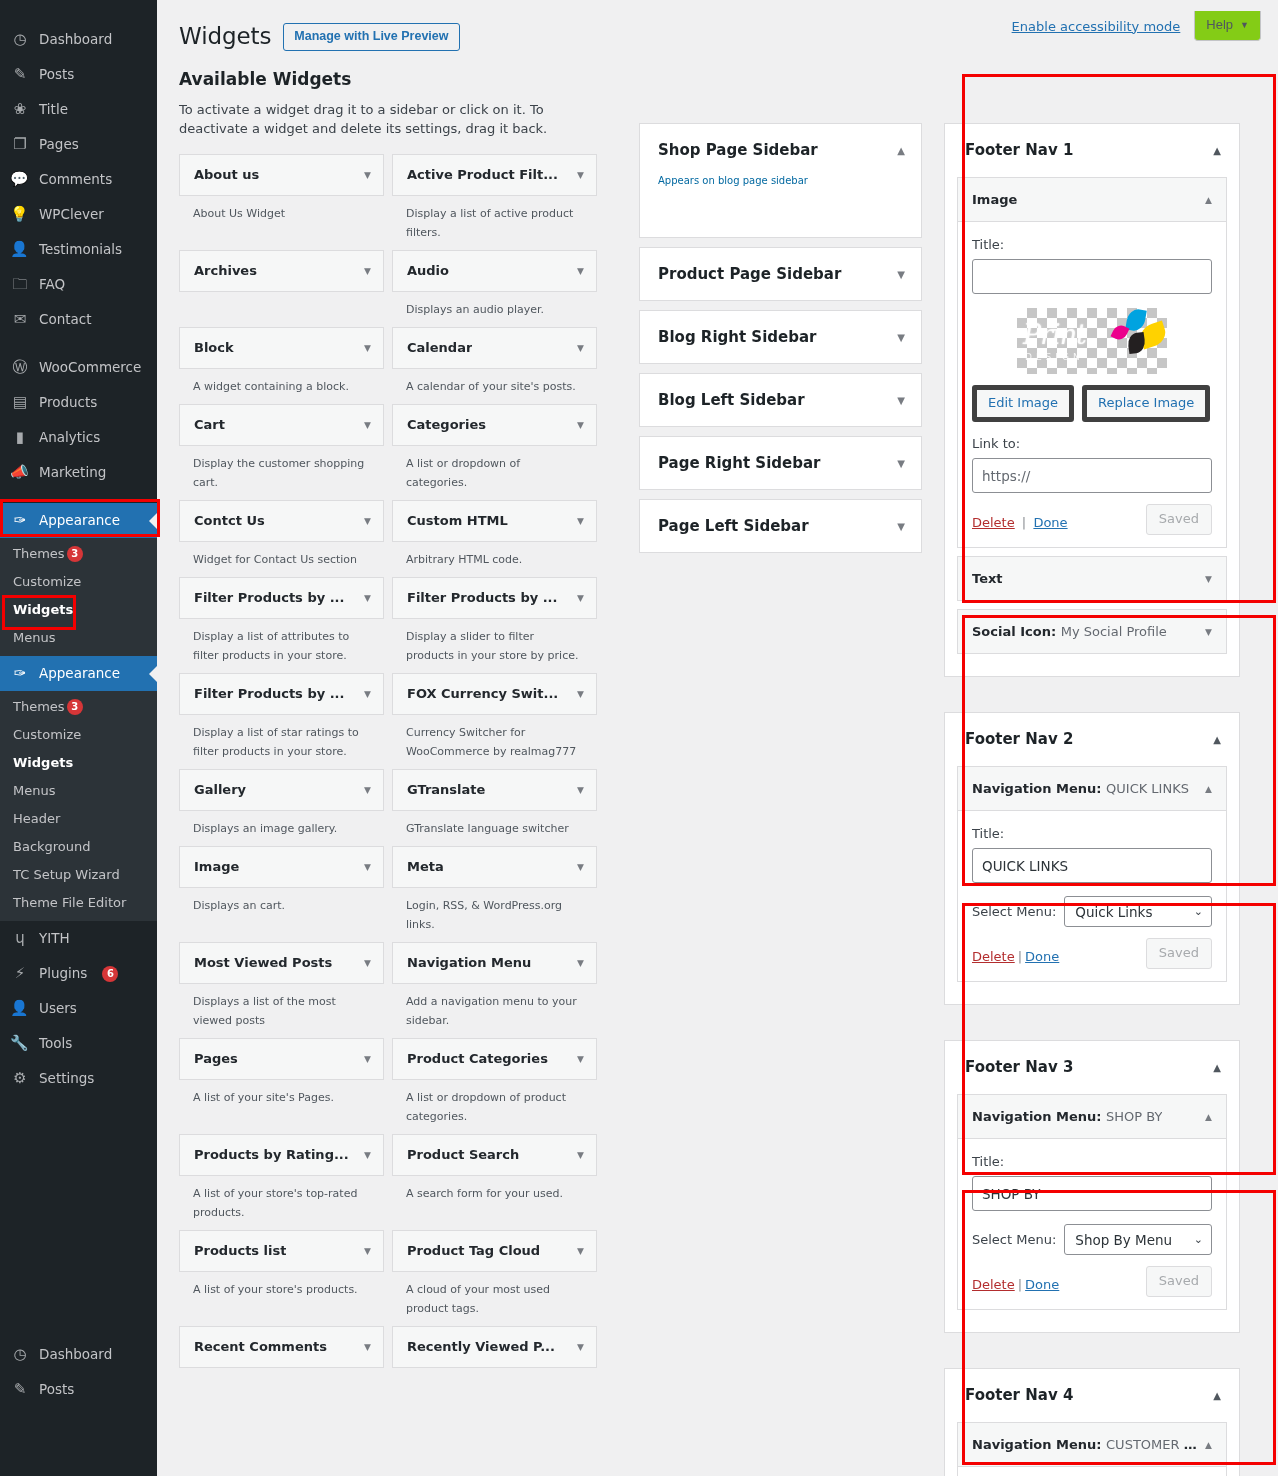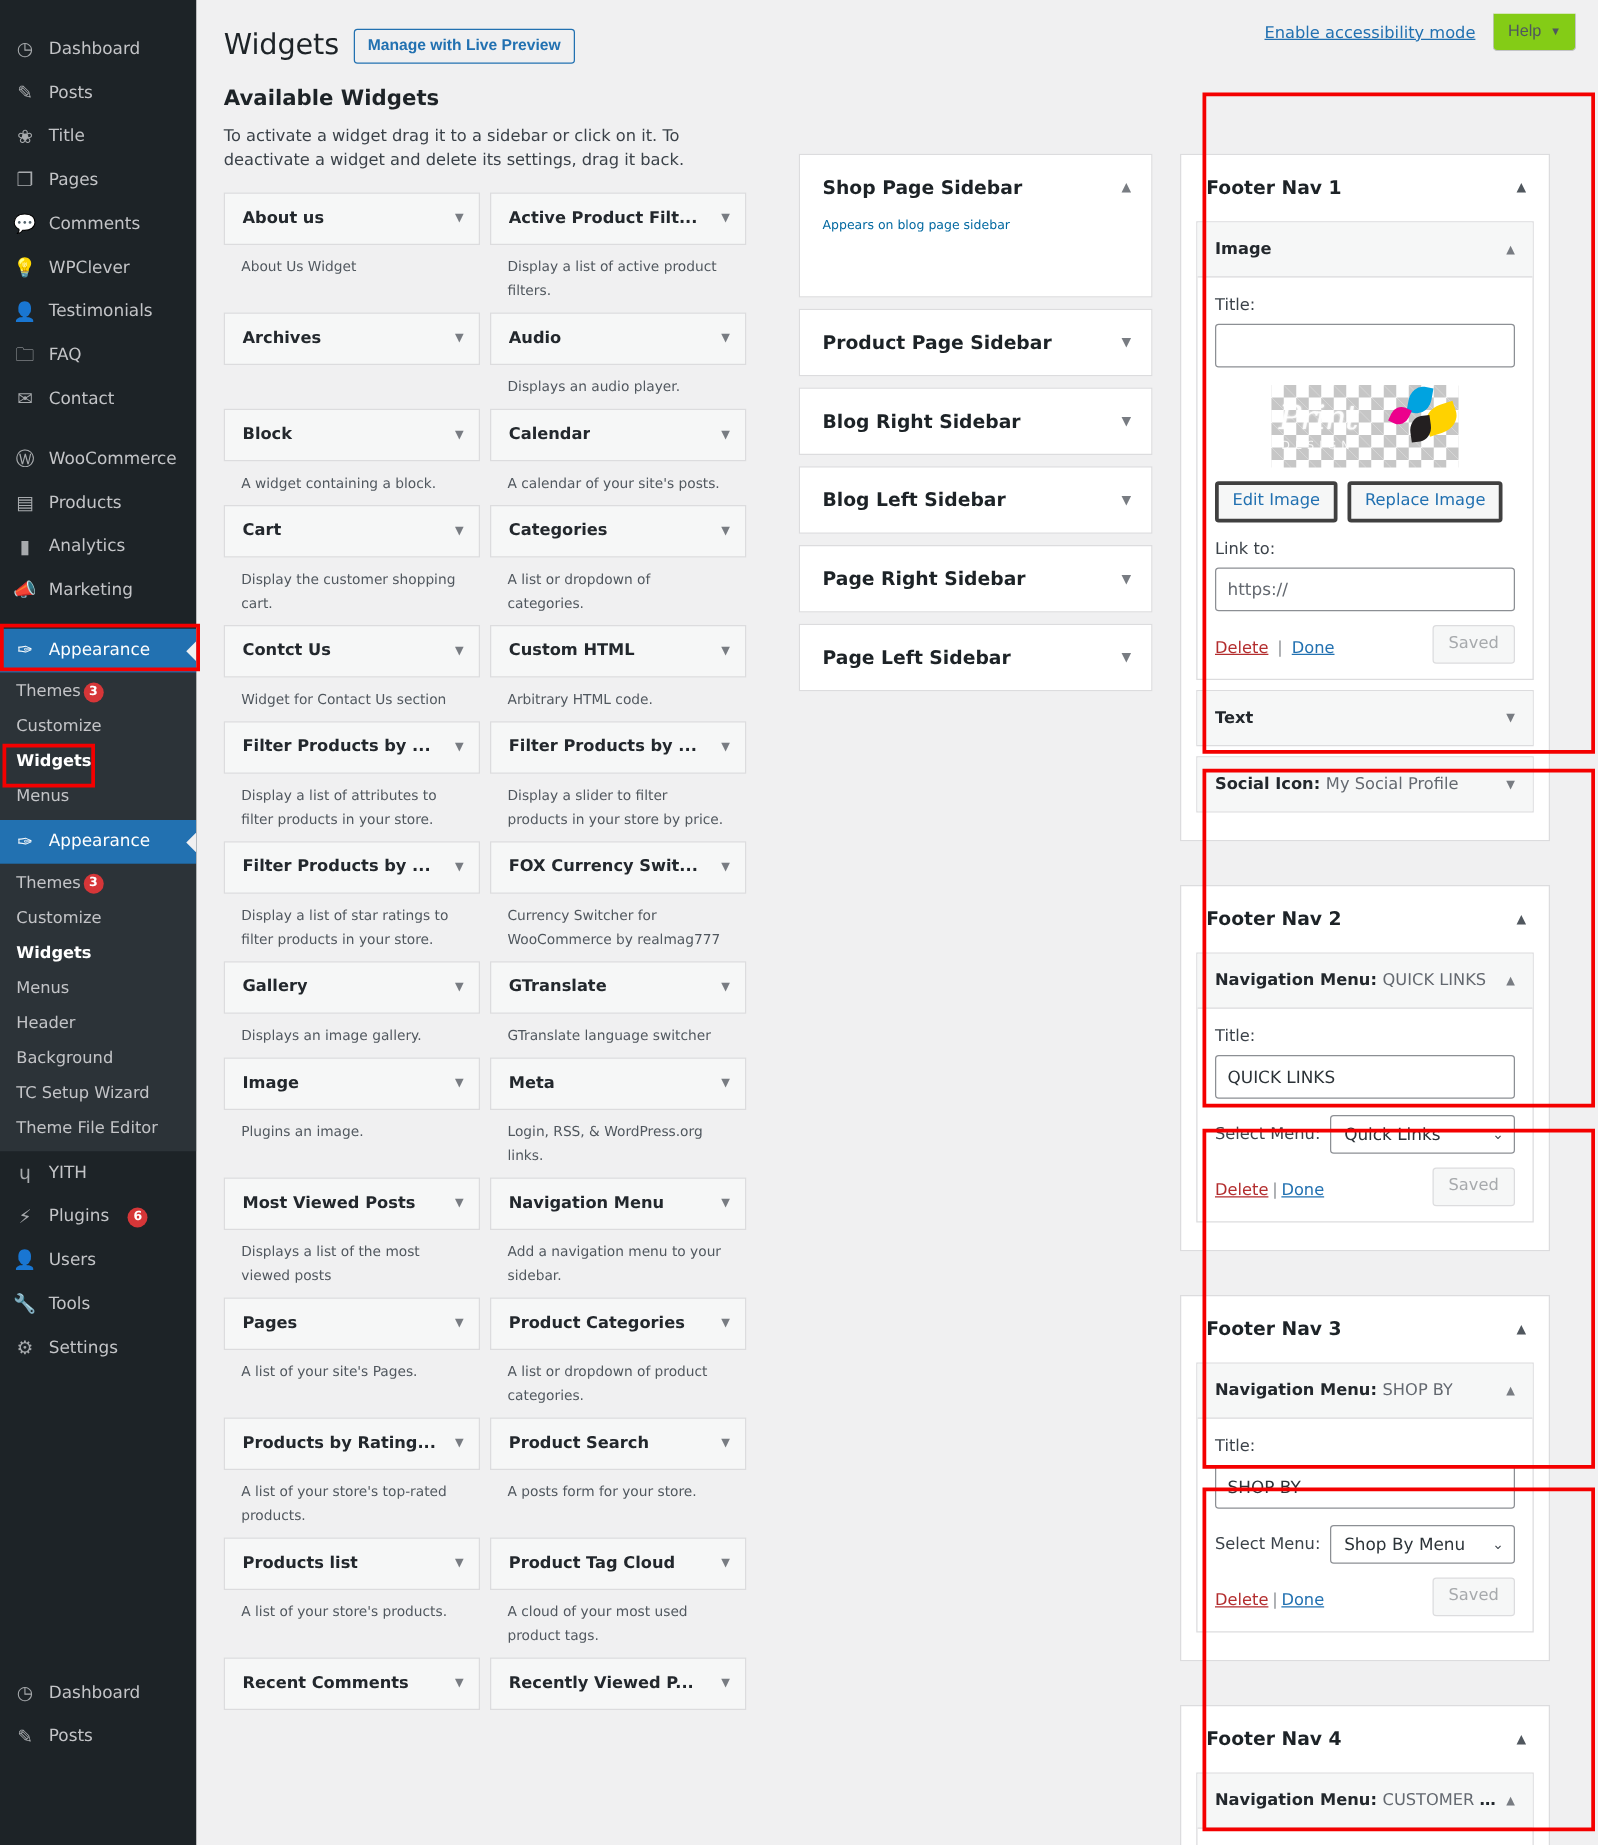--- a/index.html
+++ b/index.html
@@ -151,21 +151,21 @@
     color: rgba(255,255,255,0.85);
   }
   .petal { position: absolute; border-radius: 60% 0 60% 0; }
   .p-cyan    { background: #00a3e0; width: 18px; height: 22px; right: 22px; top: 1px;  transform: rotate(10deg); }
   .p-yellow  { background: #ffd200; width: 26px; height: 22px; right: 1px;  top: 16px; transform: rotate(-18deg); }
   .p-magenta { background: #ec008c; width: 14px; height: 15px; right: 40px; top: 17px; transform: rotate(25deg); }
   .p-black   { background: #231f20; width: 17px; height: 20px; right: 22px; top: 25px; transform: rotate(-8deg); }
 
   .btnrow { display: flex; gap: 8px; margin-bottom: 13px; }
   .btn2 {
-    border: 3px solid #404040; color: #2271b1; background: #f6f7f7;
+    border: 5px solid #404040; color: #2271b1; background: #f6f7f7;
     border-radius: 3px; font-size: 13px; padding: 5px 11px 6px; line-height: 16px;
     font-family: "DejaVu Sans", sans-serif;
     text-align: center;
   }
 
   .actionrow { display: flex; align-items: flex-end; justify-content: space-between; margin-top: 11px; }
   .acts { font-size: 13px; line-height: 17px; padding-bottom: 4px; }
   .acts .del { color: #b32d2e; text-decoration: underline; }
   .acts .sep { color: #8c8f94; margin: 0 3px; }
   .acts .done { color: #2271b1; text-decoration: underline; }
@@ -470,21 +470,21 @@
                 <span class="t">GTranslate</span>
                 <span class="caret">▼</span>
               </div>
               <div class="wdesc">GTranslate language switcher</div>
             </div>
             <div class="wcell">
               <div class="wbar">
                 <span class="t">Image</span>
                 <span class="caret">▼</span>
               </div>
-              <div class="wdesc">Plugins an image.</div>
+              <div class="wdesc">Displays an cart.</div>
             </div>
             <div class="wcell">
               <div class="wbar">
                 <span class="t">Meta</span>
                 <span class="caret">▼</span>
               </div>
               <div class="wdesc">Login, RSS, &amp; WordPress.org links.</div>
             </div>
             <div class="wcell">
               <div class="wbar">
@@ -519,21 +519,21 @@
                 <span class="t">Products by Rating...</span>
                 <span class="caret">▼</span>
               </div>
               <div class="wdesc">A list of your store's top-rated products.</div>
             </div>
             <div class="wcell">
               <div class="wbar">
                 <span class="t">Product Search</span>
                 <span class="caret">▼</span>
               </div>
-              <div class="wdesc">A posts form for your store.</div>
+              <div class="wdesc">A search form for your used.</div>
             </div>
             <div class="wcell">
               <div class="wbar">
                 <span class="t">Products list</span>
                 <span class="caret">▼</span>
               </div>
               <div class="wdesc">A list of your store's products.</div>
             </div>
             <div class="wcell">
               <div class="wbar">

